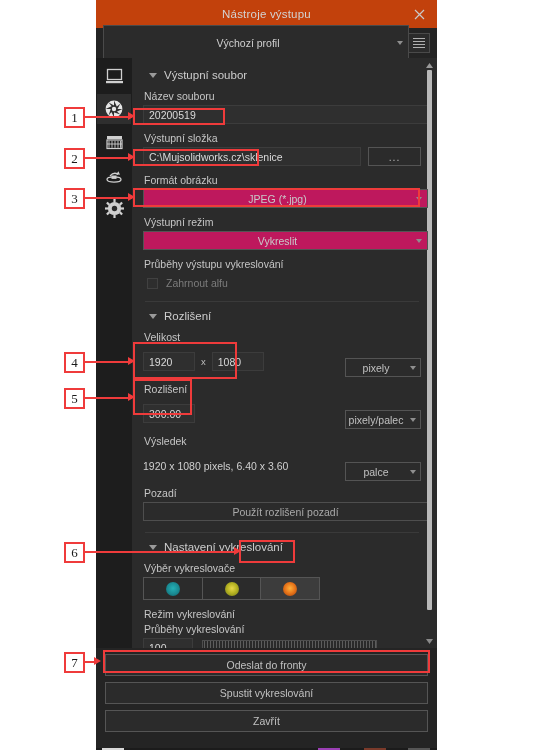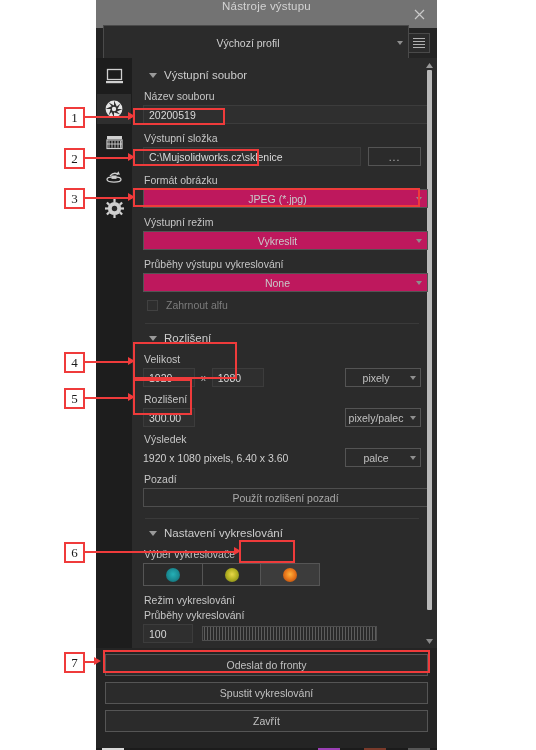--- a/index.html
+++ b/index.html
@@ -10,22 +10,22 @@
     overflow: hidden;
   }
   #root { position: relative; width: 536px; height: 750px; background: #ffffff; }
 
   
   .dialog {
     position: absolute; left: 96px; top: 0; width: 341px; height: 748px;
     background: #232323;
   }
   .titlebar {
-    position: relative; height: 28px; background: #737373;
-    display: flex; align-items: flex-start; justify-content: center;
+    position: relative; height: 28px; background: #c2410c;
+    display: flex; align-items: center; justify-content: center;
   }
   .title-text { font-size: 11.5px; color: #d3d3d3; letter-spacing: .2px; }
   .close-btn {
     position: absolute; right: 6px; top: 3px; width: 24px; height: 22px;
     display: flex; align-items: center; justify-content: center;
     color: #c9c9c9;
   }
   .close-btn svg { display: block; }
 
   
@@ -127,21 +127,21 @@
   .divider { height: 1px; background: #3a3a3a; margin: 11px 2px 8px 2px; }
 
   .size-row { display: flex; align-items: center; gap: 6px; }
   .size-input {
     width: 52px; height: 19px; background: #2f2f2f; border: 1px solid #3c3c3c;
     display: flex; align-items: center; padding: 0 5px; font-size: 10.5px; color: #d9d9d9;
   }
   .xsep { font-size: 9.5px; color: #bdbdbd; }
   .unit-combo {
     width: 76px; height: 19px; border: 1px solid #545454; background: #2b2b2b;
-    display: flex; align-items: center; margin-left: auto;
+    display: flex; align-items: center; margin-left: auto; margin-top: 12px;
   }
   .unit-combo .lbl { flex: 1; text-align: center; font-size: 10.5px; color: #c1c1c1; }
   .unit-combo .caret { width: 14px; display: flex; align-items: center; justify-content: center; }
 
   .result-text { font-size: 10.5px; color: #cfcfcf; }
 
   .wide-btn {
     height: 19px; border: 1px solid #4e4e4e; background: #2b2b2b;
     display: flex; align-items: center; justify-content: center;
     font-size: 10.5px; color: #a9a9a9;
@@ -345,26 +345,20 @@
 
         <div class="field-label">Výstupní režim</div>
         <div class="combo mb8" style="width:285px">
           <span class="lbl">Vykreslit</span>
           <span class="caret">
               <i class="caret-glyph"></i>
             </span>
         </div>
 
         <div class="field-label">Průběhy výstupu vykreslování</div>
-        <div class="combo" style="width:285px">
-          <span class="lbl">None</span>
-          <span class="caret">
-              <i class="caret-glyph"></i>
-            </span>
-        </div>
 
         <div class="check-row">
           <span class="checkbox"></span>
           <span class="check-label">Zahrnout alfu</span>
         </div>
 
         <div class="divider"></div>
 
         <div class="sec-head">
           <span class="tri"></span>

